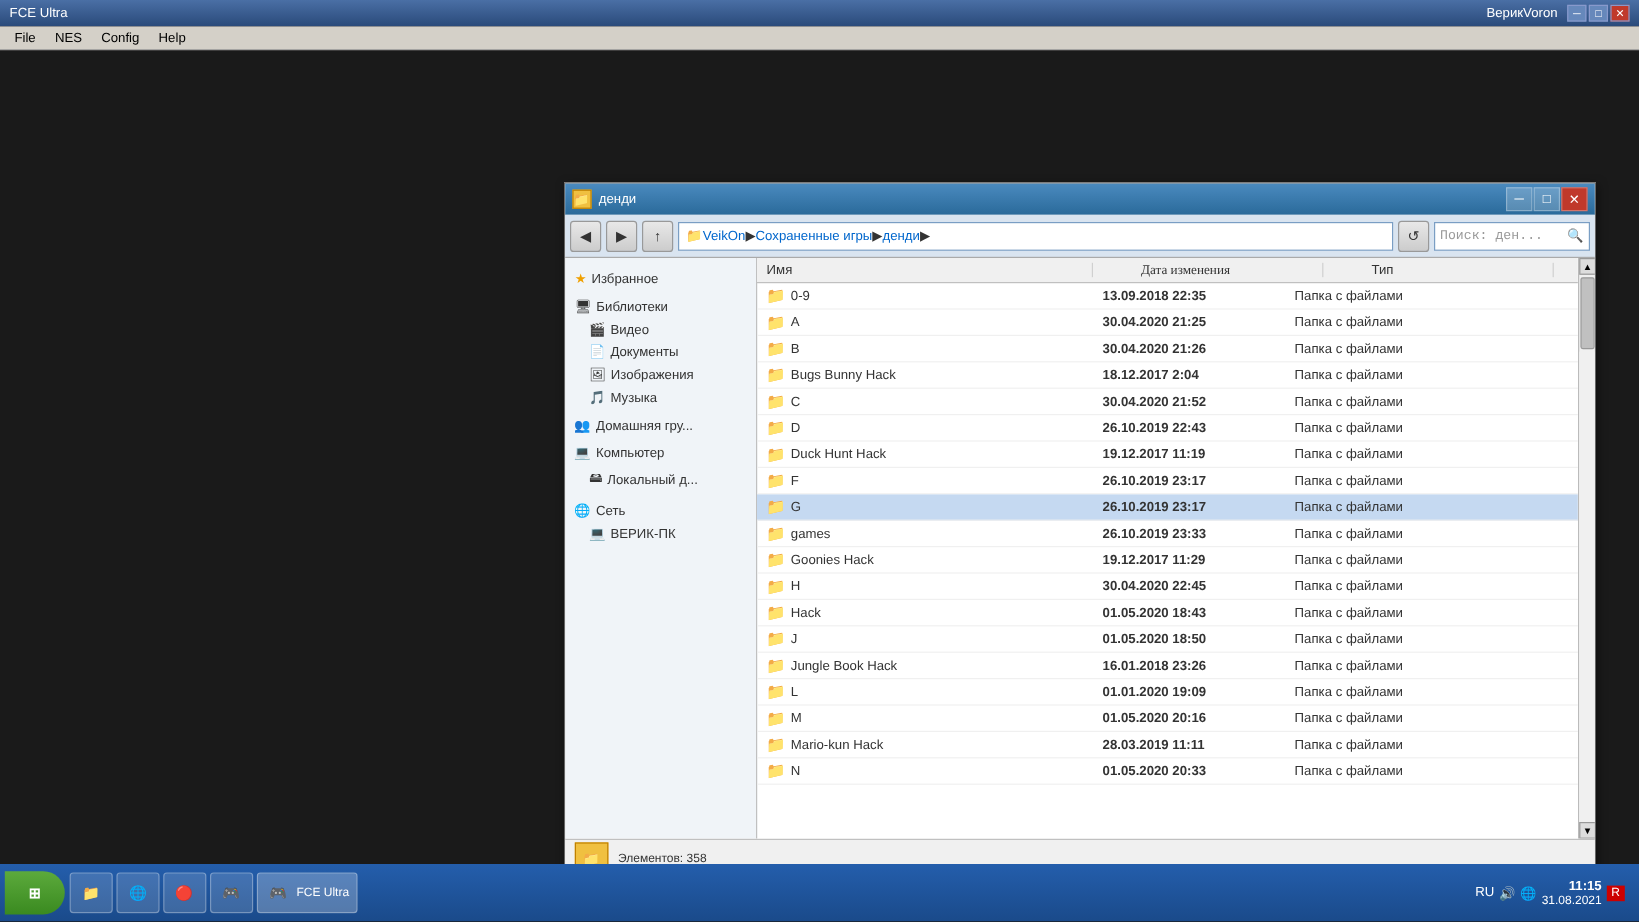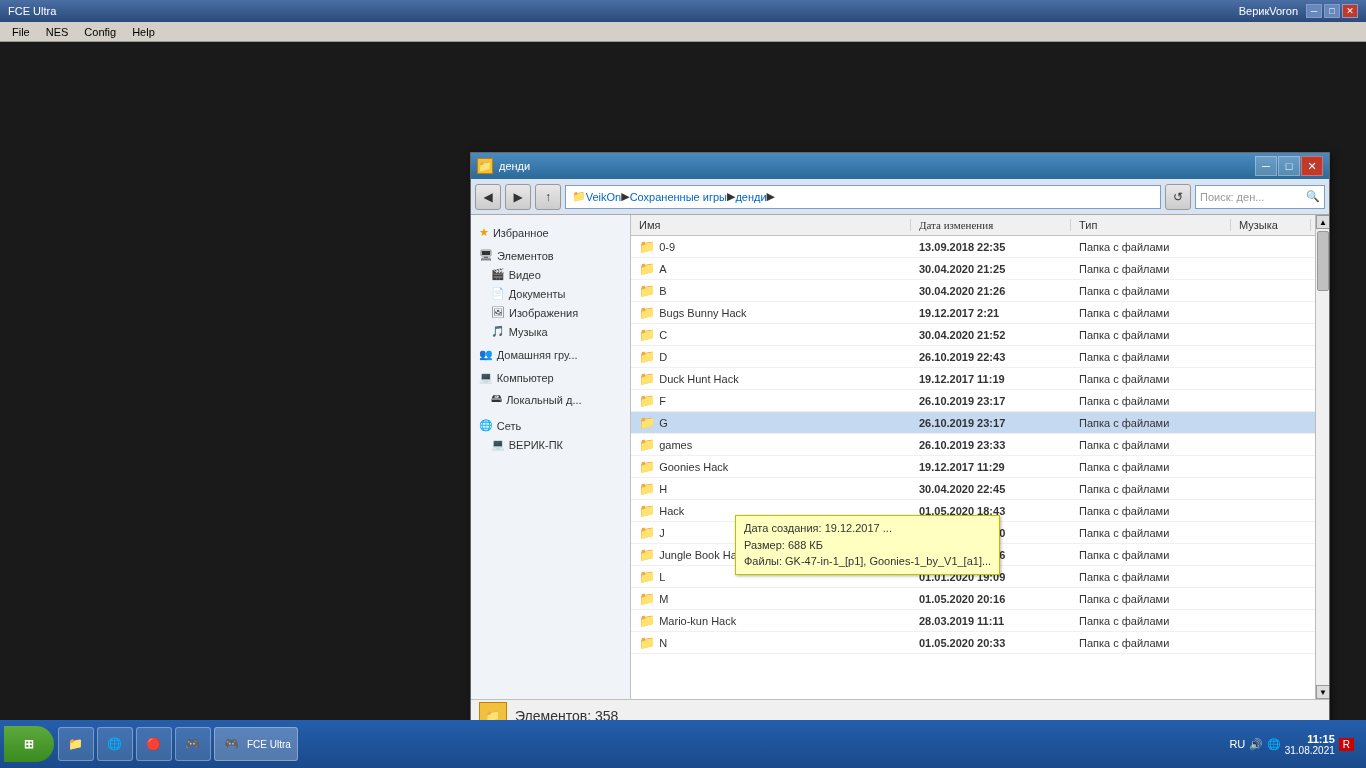--- a/index.html
+++ b/index.html
@@ -136,20 +136,21 @@
     .search-box {
       width: 130px;
       height: 24px;
       background: white;
       border: 1px solid #7a9ec4;
       display: flex;
       align-items: center;
       padding: 0 4px;
       font-size: 11px;
       color: #999;
+      font-family: Liberation Mono, monospace;
     }
 
     
     .toolbar {
       background: #e8eef5;
       height: 32px;
       display: flex;
       align-items: center;
       padding: 0 8px;
       gap: 2px;
@@ -203,20 +204,21 @@
 
     
     .column-headers {
       display: flex;
       background: #f0f0f0;
       border-bottom: 1px solid #c0c0c0;
       padding: 4px 0;
       position: sticky;
       top: 0;
       z-index: 10;
+      gap: 32px;
     }
     .col-header {
       font-size: 11px;
       color: #333;
       padding: 0 8px;
       cursor: pointer;
       border-right: 1px solid #d0d0d0;
     }
     .col-name { flex: 0 0 280px; }
     .col-date { flex: 0 0 160px; font-family: Liberation Serif, serif; }
@@ -250,21 +252,21 @@
       align-items: center;
       padding: 0 8px;
       gap: 8px;
     }
     .status-folder-icon {
       width: 28px; height: 28px;
       background: #f0c040;
       border: 1px solid #c08000;
       display: flex; align-items: center; justify-content: center;
     }
-    .status-text { font-size: 14px; color: #333; }
+    .status-text { font-size: 10px; color: #333; }
 
     
     .tooltip {
       position: absolute;
       background: #ffffc0;
       border: 1px solid #c0c000;
       padding: 4px 8px;
       font-size: 11px;
       color: #333;
       z-index: 100;
@@ -413,21 +415,21 @@
       <div class="sidebar">
         <div class="sidebar-section">
           <div class="sidebar-item">
             <span class="sidebar-star">★</span>
             <span>Избранное</span>
           </div>
         </div>
         <div class="sidebar-section">
           <div class="sidebar-item">
             <span>🖥</span>
-            <span>Элементов</span>
+            <span>Библиотеки</span>
           </div>
           <div class="sidebar-item" style="padding-left:20px;">
             <span>🎬</span>
             <span>Видео</span>
           </div>
           <div class="sidebar-item" style="padding-left:20px;">
             <span>📄</span>
             <span>Документы</span>
           </div>
           <div class="sidebar-item" style="padding-left:20px;">
@@ -502,21 +504,21 @@
     </div>
     <div class="file-cell file-date">30.04.2020 21:26</div>
     <div class="file-cell file-type">Папка с файлами</div>
     <div class="file-cell file-size"></div>
   </div>
             <div class="file-row">
     <div class="file-cell file-name">
       <span class="folder-icon">📁</span>
       <span>Bugs Bunny Hack</span>
     </div>
-    <div class="file-cell file-date">19.12.2017 2:21</div>
+    <div class="file-cell file-date">18.12.2017 2:04</div>
     <div class="file-cell file-type">Папка с файлами</div>
     <div class="file-cell file-size"></div>
   </div>
             <div class="file-row">
     <div class="file-cell file-name">
       <span class="folder-icon">📁</span>
       <span>C</span>
     </div>
     <div class="file-cell file-date">30.04.2020 21:52</div>
     <div class="file-cell file-type">Папка с файлами</div>
@@ -658,25 +660,20 @@
         <div class="scrollbar-btn">▼</div>
       </div>
     </div>
 
     <div class="status-bar">
       <div class="status-folder-icon">📁</div>
       <span class="status-text">Элементов: 358</span>
     </div>
   </div>
 
-  <div class="tooltip">
-    <div>Дата создания: 19.12.2017 ...</div>
-    <div>Размер: 688 КБ</div>
-    <div>Файлы: GK-47-in-1_[p1], Goonies-1_by_V1_[a1]...</div>
-  </div>
 
 </div>
 
 <div class="taskbar">
   <div class="start-btn">
     <span>⊞</span>
   </div>
   <div class="taskbar-items">
     <div class="taskbar-item">
       <div class="taskbar-item-icon">📁</div>

